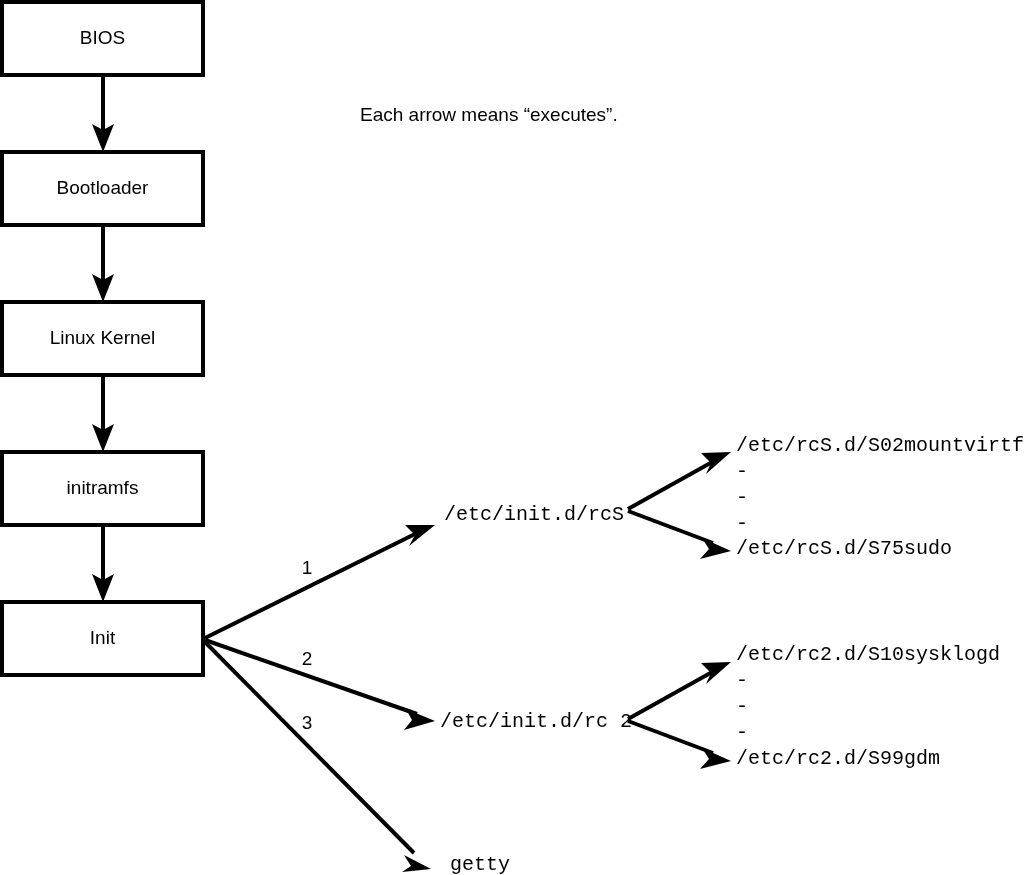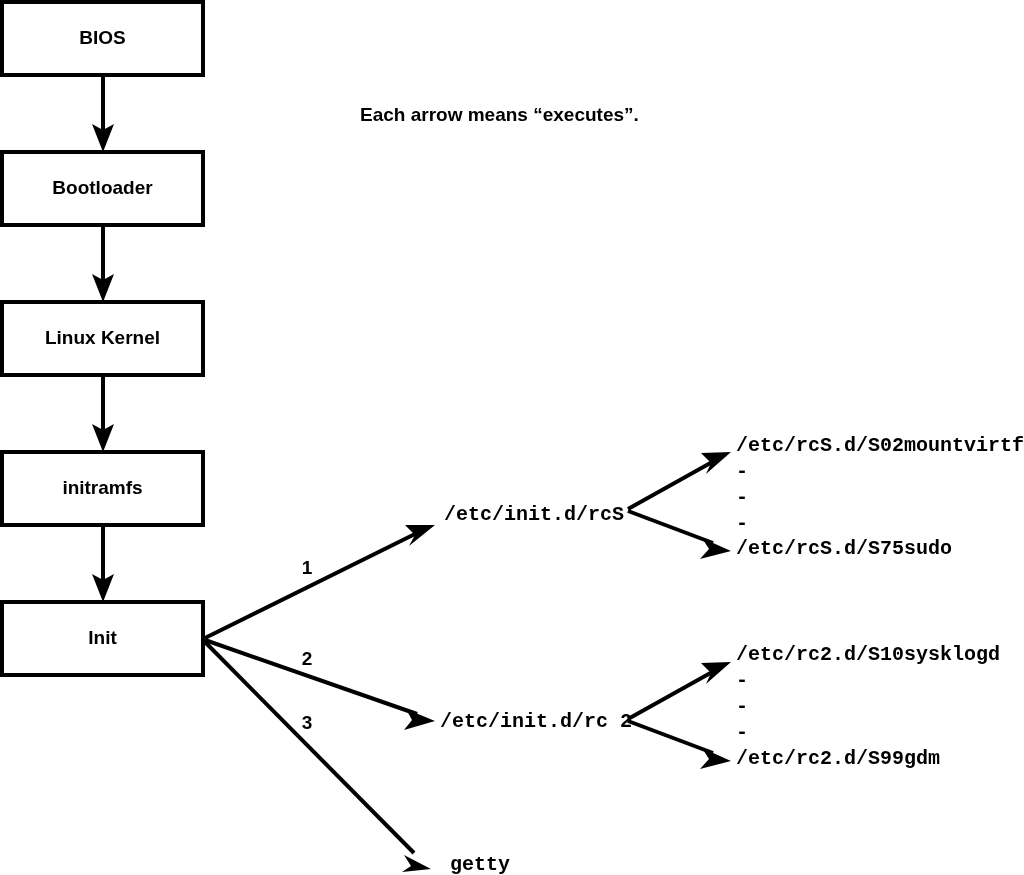--- a/index.html
+++ b/index.html
@@ -11,21 +11,20 @@
     width: 1024px;
     height: 875px;
     overflow: hidden;
     font-family: "Liberation Sans", sans-serif;
   }
   #diagram-root {
     position: relative;
     width: 1024px;
     height: 875px;
     background: #ffffff;
-    font-weight: bold;
   }
   svg#boot-diagram {
     display: block;
     width: 1024px;
     height: 875px;
   }
   .node-box {
     fill: #ffffff;
     stroke: #000000;
     stroke-width: 4;

